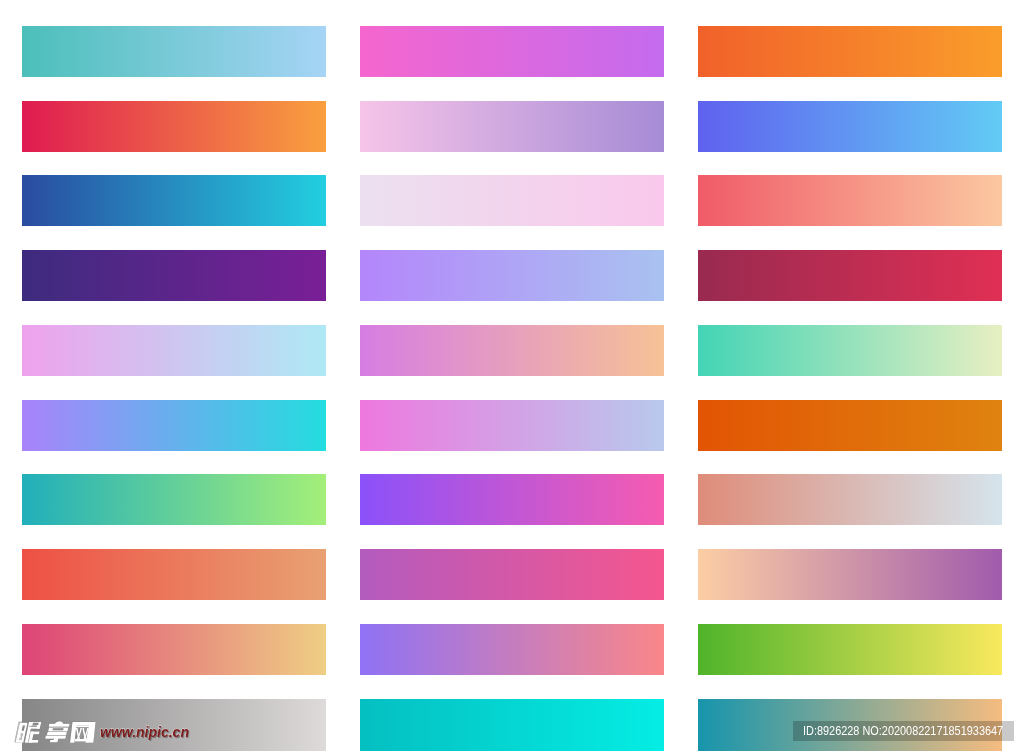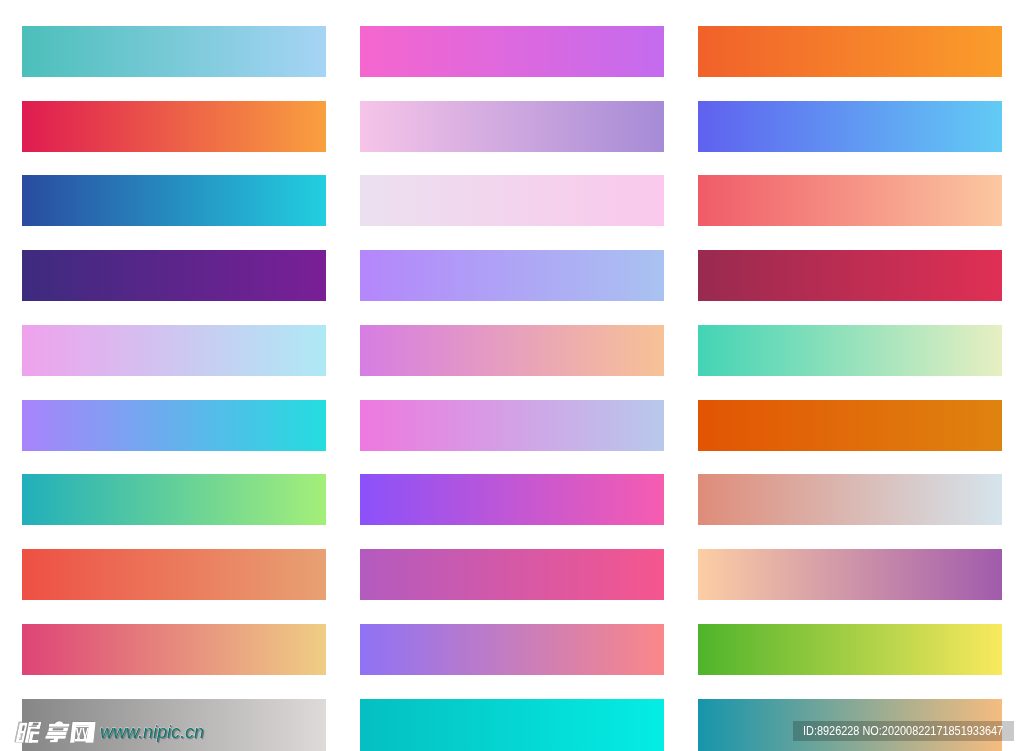--- a/index.html
+++ b/index.html
@@ -10,22 +10,22 @@
   .swatch{position:absolute;}
   #watermark-layer{position:absolute;left:0;top:0;width:1024px;height:751px;pointer-events:none;}
   .wm-char{position:absolute;
            filter:drop-shadow(0.8px 0.8px 0.4px rgba(85,85,85,.9))
                   drop-shadow(-0.35px -0.35px 0.15px rgba(135,135,135,.6));}
   .wm-char .wmfill{fill:#ffffff;}
   .wm-char .wmfillg path{fill:#ffffff;}
   #wm-ni{left:15px;top:720.5px;width:28.6px;height:23.1px;}
   #wm-xiang{left:43.5px;top:721px;width:28.5px;height:22.1px;}
   #wm-wang{left:70px;top:720.5px;width:26.6px;height:24.3px;}
-  #wm-site{position:absolute;left:100px;top:722px;color:#0f766e;font-weight:normal;font-style:italic;
-           font-size:18px;letter-spacing:0px;white-space:nowrap;line-height:20px;
+  #wm-site{position:absolute;left:100px;top:722px;color:#7f1d1d;font-weight:bold;font-style:italic;
+           font-size:14px;letter-spacing:0px;white-space:nowrap;line-height:20px;
            text-shadow:0.9px 0.9px 0.9px rgba(95,95,95,.85);
            -webkit-text-stroke:0.55px #fff;paint-order:stroke fill;
            -webkit-font-smoothing:antialiased;transform:translateZ(0);}
   #id-layer{position:absolute;}
   #id-bar{position:absolute;left:793px;top:721px;width:221px;height:20px;background:rgba(0,0,0,.21);}
   #id-text{position:absolute;left:803px;top:725.2px;color:#fff;font-size:12.2px;white-space:nowrap;
            line-height:13px;transform:scaleX(0.895);transform-origin:0 0;
            -webkit-font-smoothing:antialiased;}
 </style>
 </head>

